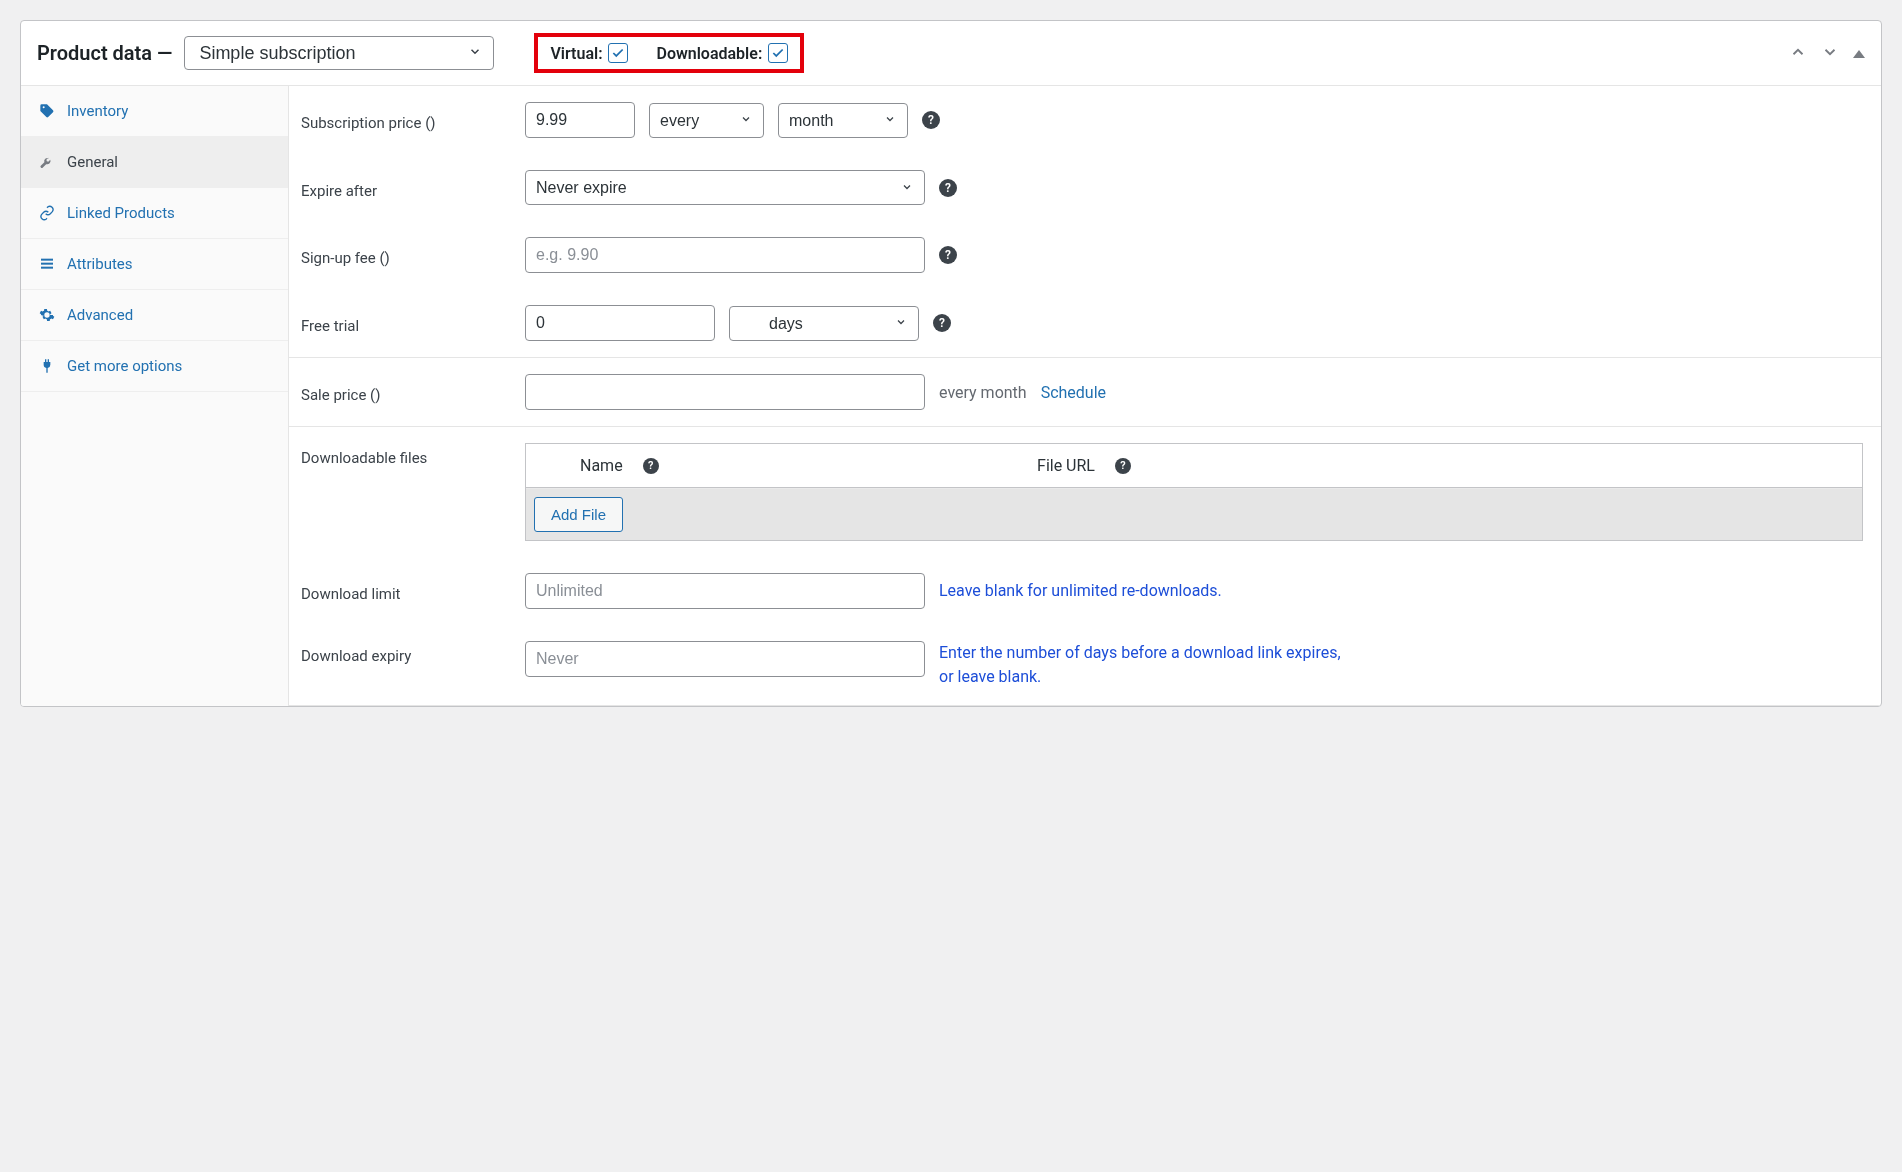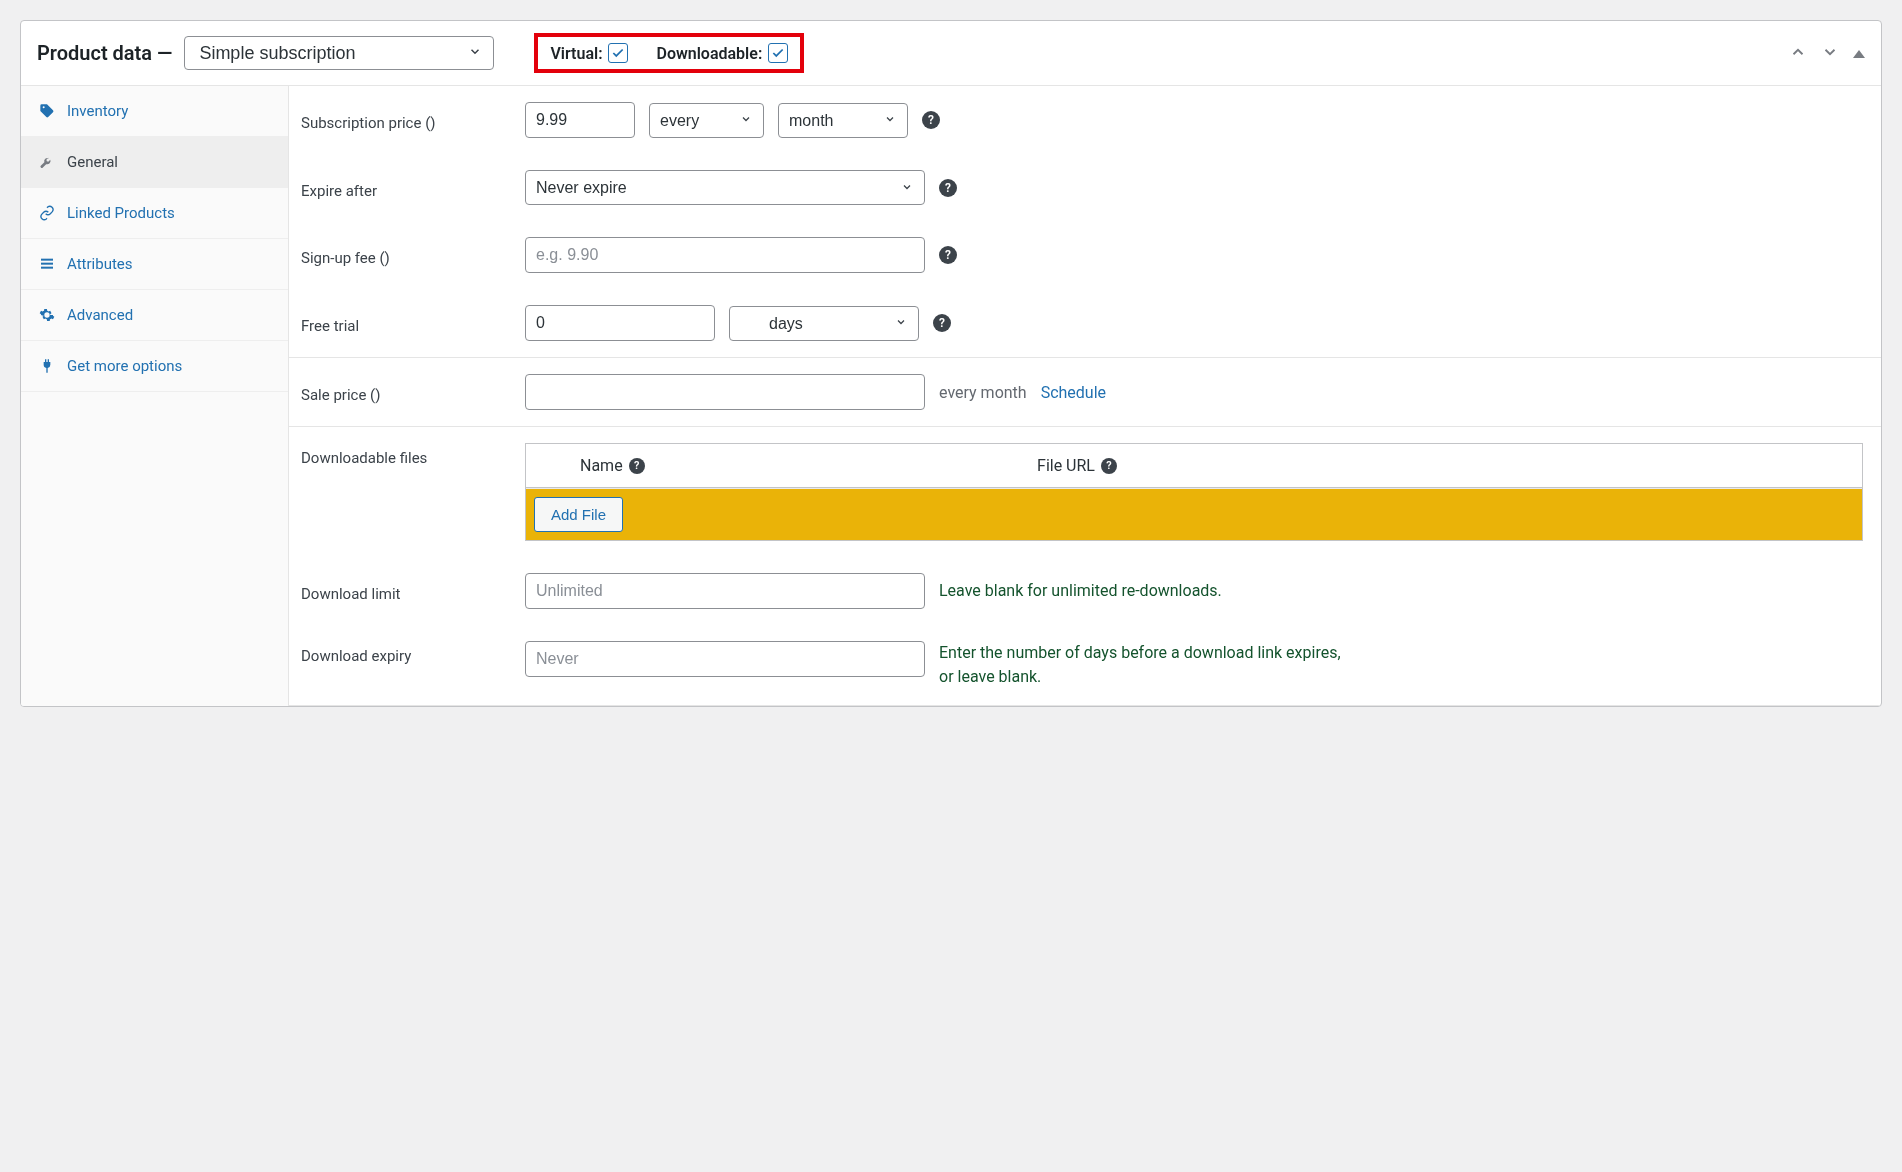--- a/index.html
+++ b/index.html
@@ -105,26 +105,26 @@
   width:18px;height:18px;border-radius:50%;background:#3c434a;color:#fff;display:inline-flex;align-items:center;justify-content:center;font-size:12px;font-weight:600;flex-shrink:0;
 }
 .small-help { width:16px; height:16px; font-size:11px; }
 .btn-sec {
   border:1px solid #2271b1; color:#2271b1; background:#f6f7f7; padding:8px 16px; border-radius:3px; font-size:15px; cursor:pointer;
 }
 .link { color:#2271b1; cursor:pointer; font-size:16px;}
 .muted { color:#646970; font-size:16px; }
 .table-like { flex:1; border:1px solid #c3c4c7; }
 .table-head { display:flex; padding:12px 14px; border-bottom:1px solid #c3c4c7; background:#fff; }
-.th { display:flex; align-items:center; gap:6px; font-size:16px; color:#2c3338; }
+.th { display:flex; align-items:center; gap:20px; font-size:16px; color:#2c3338; }
 .th1 { width:38%; justify-content:flex-start; padding-left:40px;}
 .th2 { width:62%; }
-.table-foot { padding:8px; background:#eab308; border-top:1px solid #eaeaea;}
+.table-foot { padding:8px; background:#e5e5e5; border-top:1px solid #eaeaea;}
 .w-110{width:110px;} .w-115{width:115px;} .w-130{width:130px;} .w-190{width:190px;padding-left:39px;} .w-400{width:400px;}
-.hint { color:#14532d; font-size:16px; max-width:420px; line-height:1.5; }
+.hint { color:#1d4ed8; font-size:16px; max-width:420px; line-height:1.5; }
 .tri-up {
   width: 0; height: 0; border-left:6px solid transparent; border-right:6px solid transparent; border-bottom:8px solid #787c82; display:inline-block;
 }
 </style>
 </head>
 <body>
 
 <div class="panel">
 
   <div class="panel-header">

